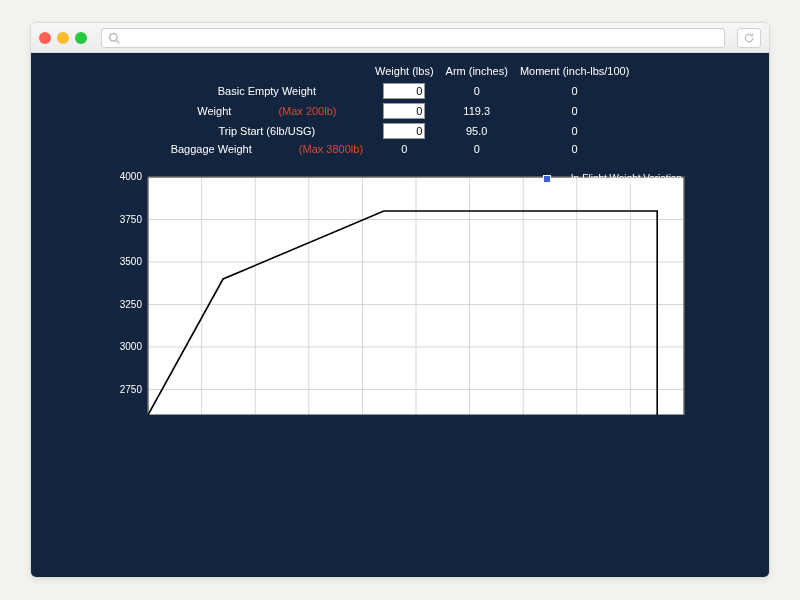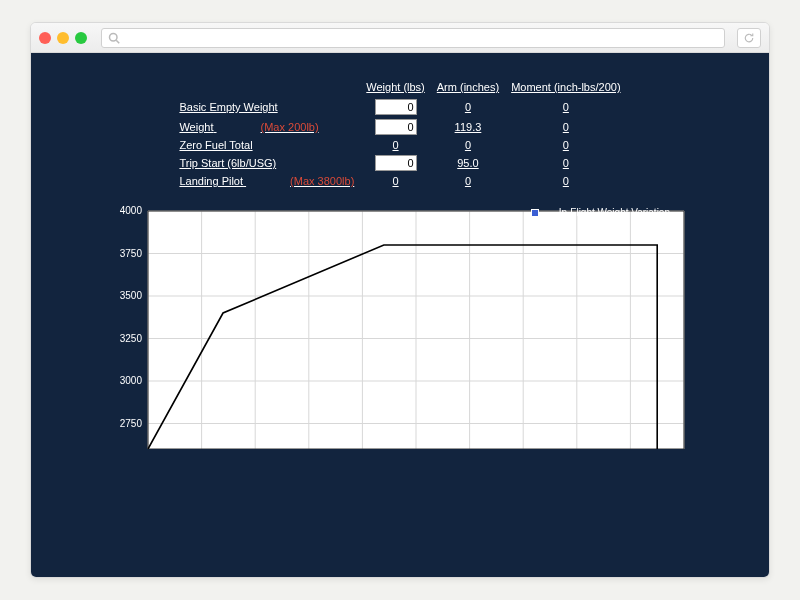--- a/index.html
+++ b/index.html
@@ -57,33 +57,32 @@
   .refresh svg { width:12px;height:12px;opacity:.5;}
   .app {
     background:#12243e;
     width:100%; height:calc(100% - 30px);
     color:#fff;
     font-size:11px;
     padding-top:10px;
     overflow:hidden;
   }
   .wb-table {
-    margin: 16px auto;
+    margin: 0 auto;
     border-collapse: collapse;
-    text-decoration: underline;
   }
   .wb-table td, .wb-table th {
     padding: 2px 6px;
     text-align: center;
     font-weight: normal;
     font-size: 11px;
     white-space: nowrap;
   }
   .wb-table th { padding-bottom: 4px; line-height: 1.1; }
-  .wb-table .lbl { text-align: left; color:#fff; }
+  .wb-table .lbl { text-align: center; color:#fff; }
   .wb-table .max { color:#d94a38;padding-left:44px; }
   .wb-table input {
     width: 42px;
     height: 16px;
     text-align: right;
     font-size: 11px;
     border: 1px solid #999;
     padding: 0 2px;
     background:#fff;
     color:#000;
@@ -91,21 +90,21 @@
   .wb-table .val { color:#fff; min-width: 34px; }
   .chart-wrap {
     margin: 14px auto 0;
     width: 580px;
     height: 244px;
     position: relative;
   }
   .chart-wrap svg { display:block; }
   .legend {
     position:absolute;
-    top:2px; right:20px;
+    top:2px; right:8px;
     font-size:10px;
     color:#fff;
     display:flex; align-items:center; gap:20px;
   }
   .legend .sw { width:8px;height:8px;background:#3b5fd4;border:1px solid #fff;}
 </style>
 </head>
 <body>
 
 <div class="frame">
@@ -130,50 +129,44 @@
 
     <table class="wb-table">
       <thead>
         <tr>
           <th></th>
           <th>Weight
 (lbs)</th>
           <th>Arm
 (inches)</th>
           <th>Moment
-(inch-lbs/200)</th>
+(inch-lbs/100)</th>
         </tr>
       </thead>
       <tbody id="wb-body">
           <tr>
             <td class="lbl"><span>Basic Empty Weight</span></td>
             <td class="val"><input value="0" style=""></td>
             <td class="val">0</td>
             <td class="val">0</td>
           </tr>
           <tr>
             <td class="lbl"><span>Weight</span> <span class="max">(Max 200lb)</span></td>
             <td class="val"><input value="0" style=""></td>
             <td class="val">119.3</td>
             <td class="val">0</td>
           </tr>
           <tr>
-            <td class="lbl"><span>Zero Fuel Total</span></td>
-            <td class="val">0</td>
-            <td class="val">0</td>
-            <td class="val">0</td>
-          </tr>
-          <tr>
             <td class="lbl"><span>Trip Start (6lb/USG)</span></td>
             <td class="val"><input value="0" style=""></td>
             <td class="val">95.0</td>
             <td class="val">0</td>
           </tr>
           <tr>
-            <td class="lbl"><span>Landing Pilot</span> <span class="max">(Max 3800lb)</span></td>
+            <td class="lbl"><span>Baggage Weight</span> <span class="max">(Max 3800lb)</span></td>
             <td class="val">0</td>
             <td class="val">0</td>
             <td class="val">0</td>
           </tr>
         </tbody>
     </table>
 
     <div class="chart-wrap">
       <div class="legend">
         <span class="sw"></span>

